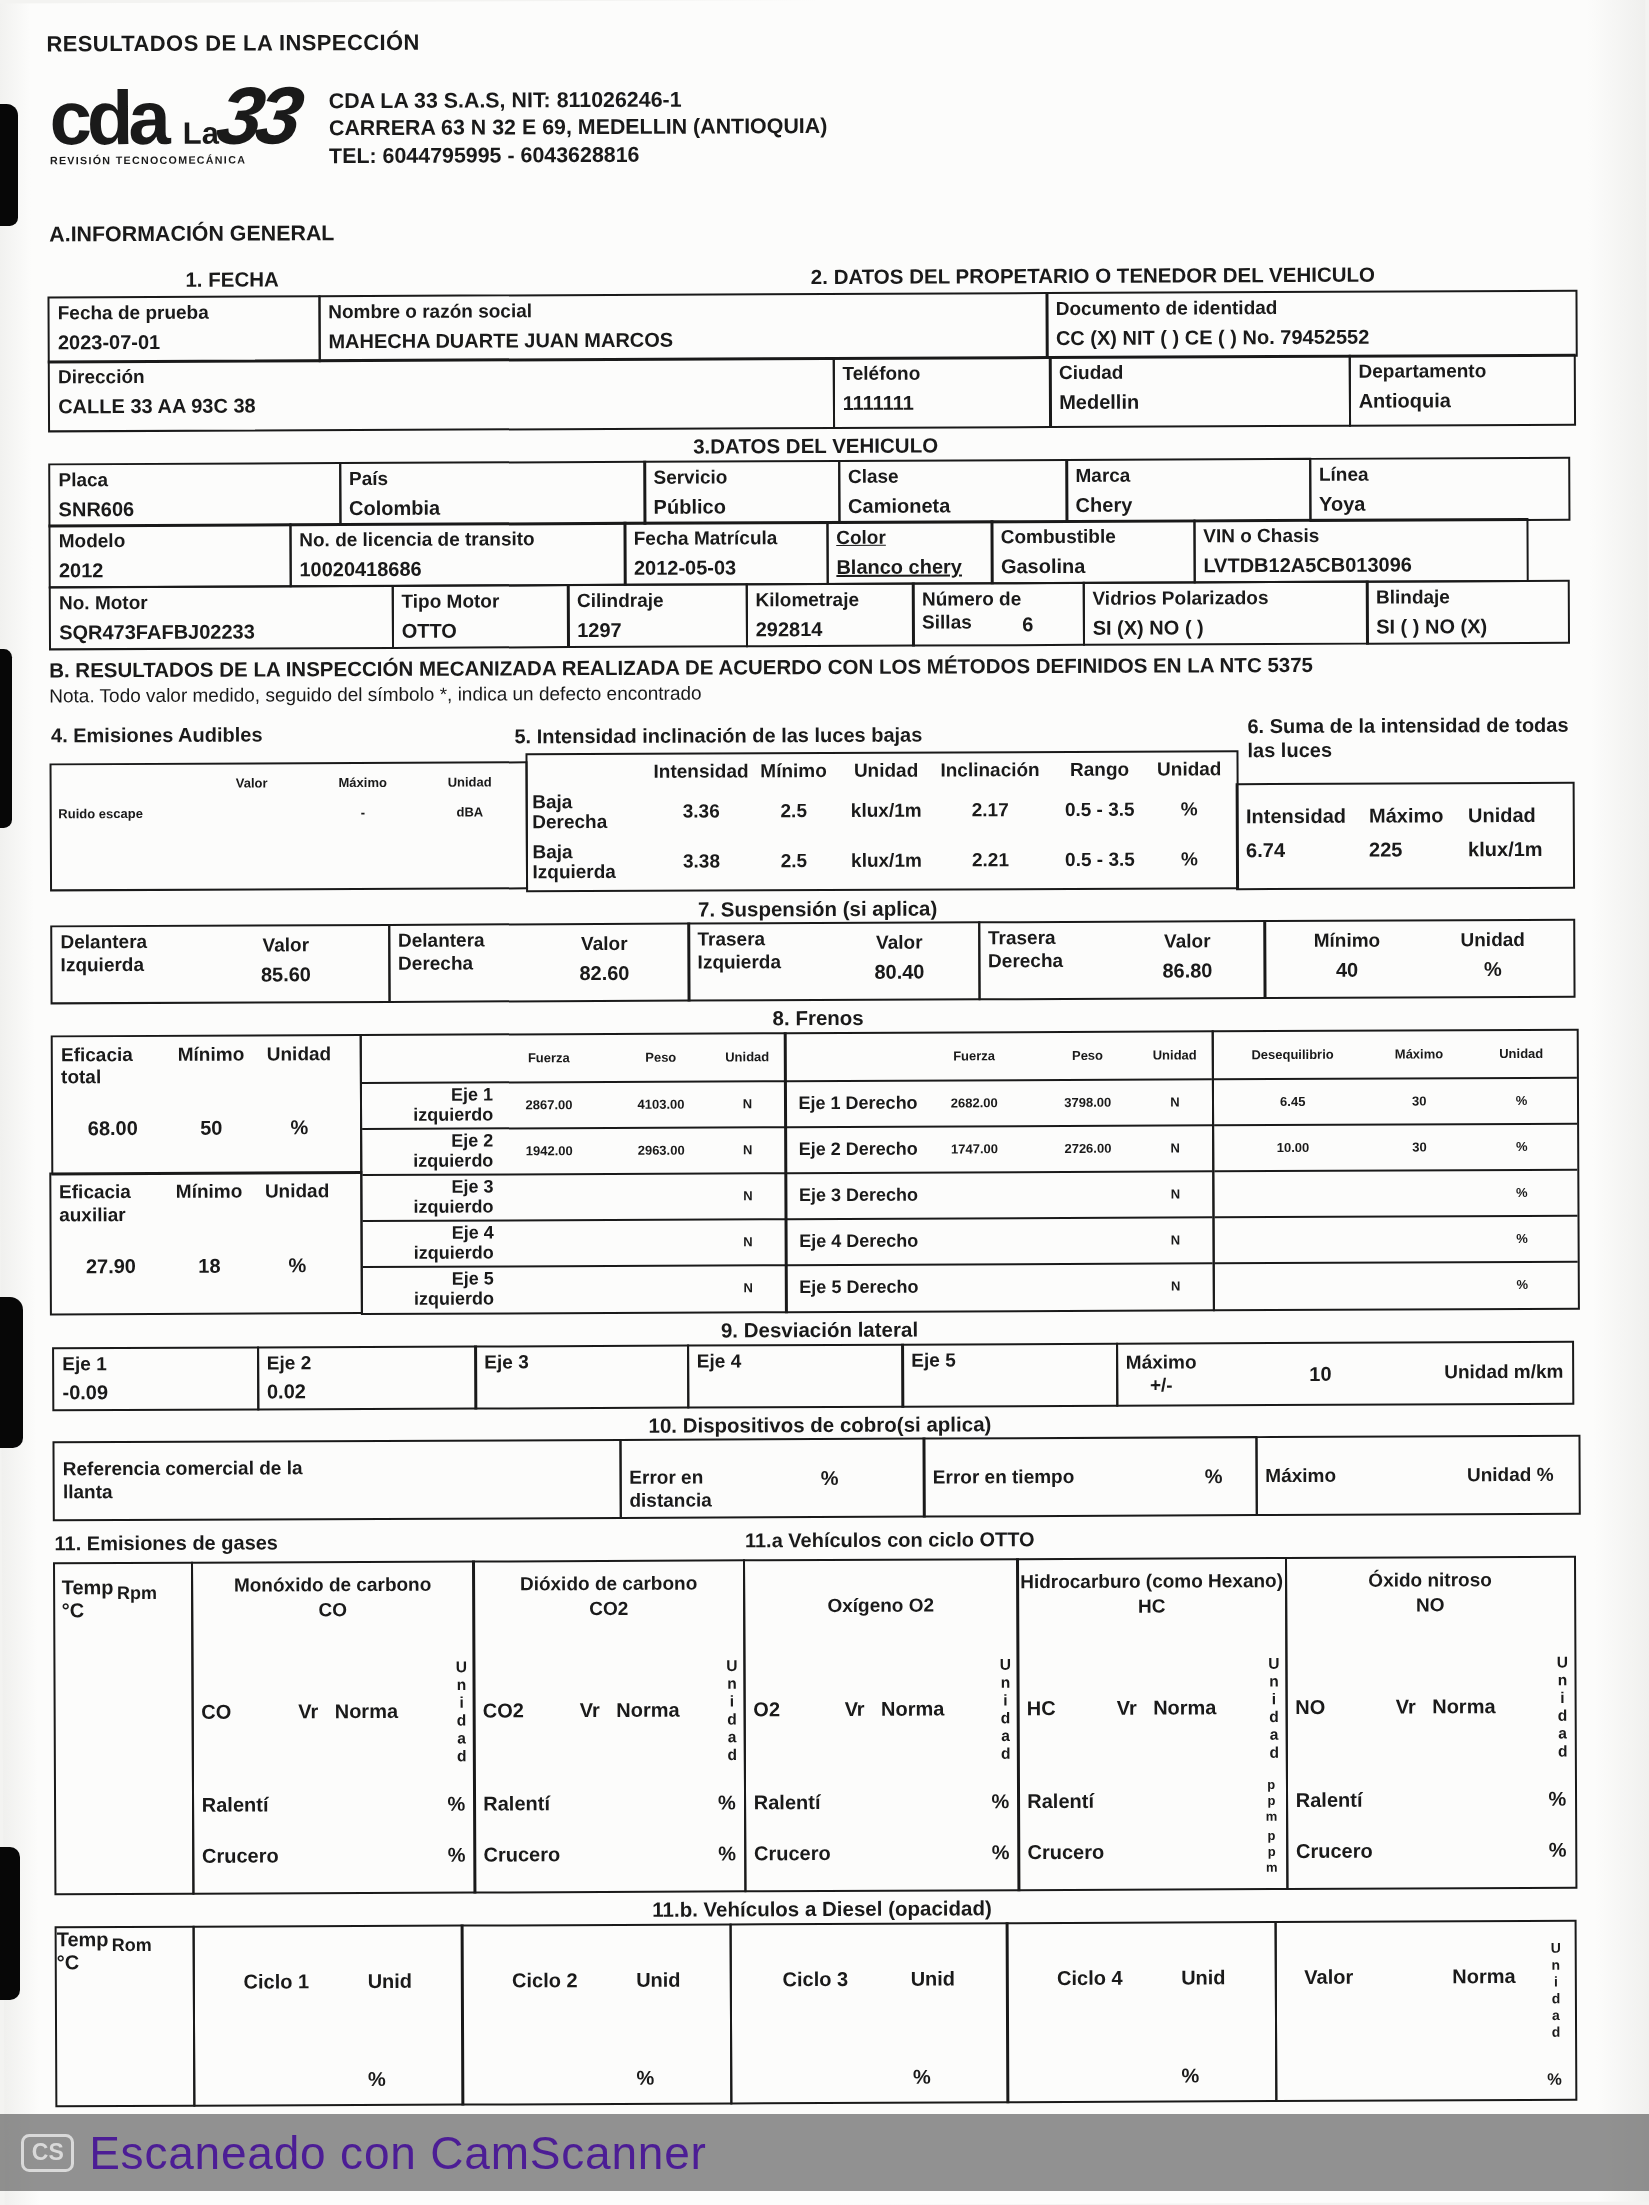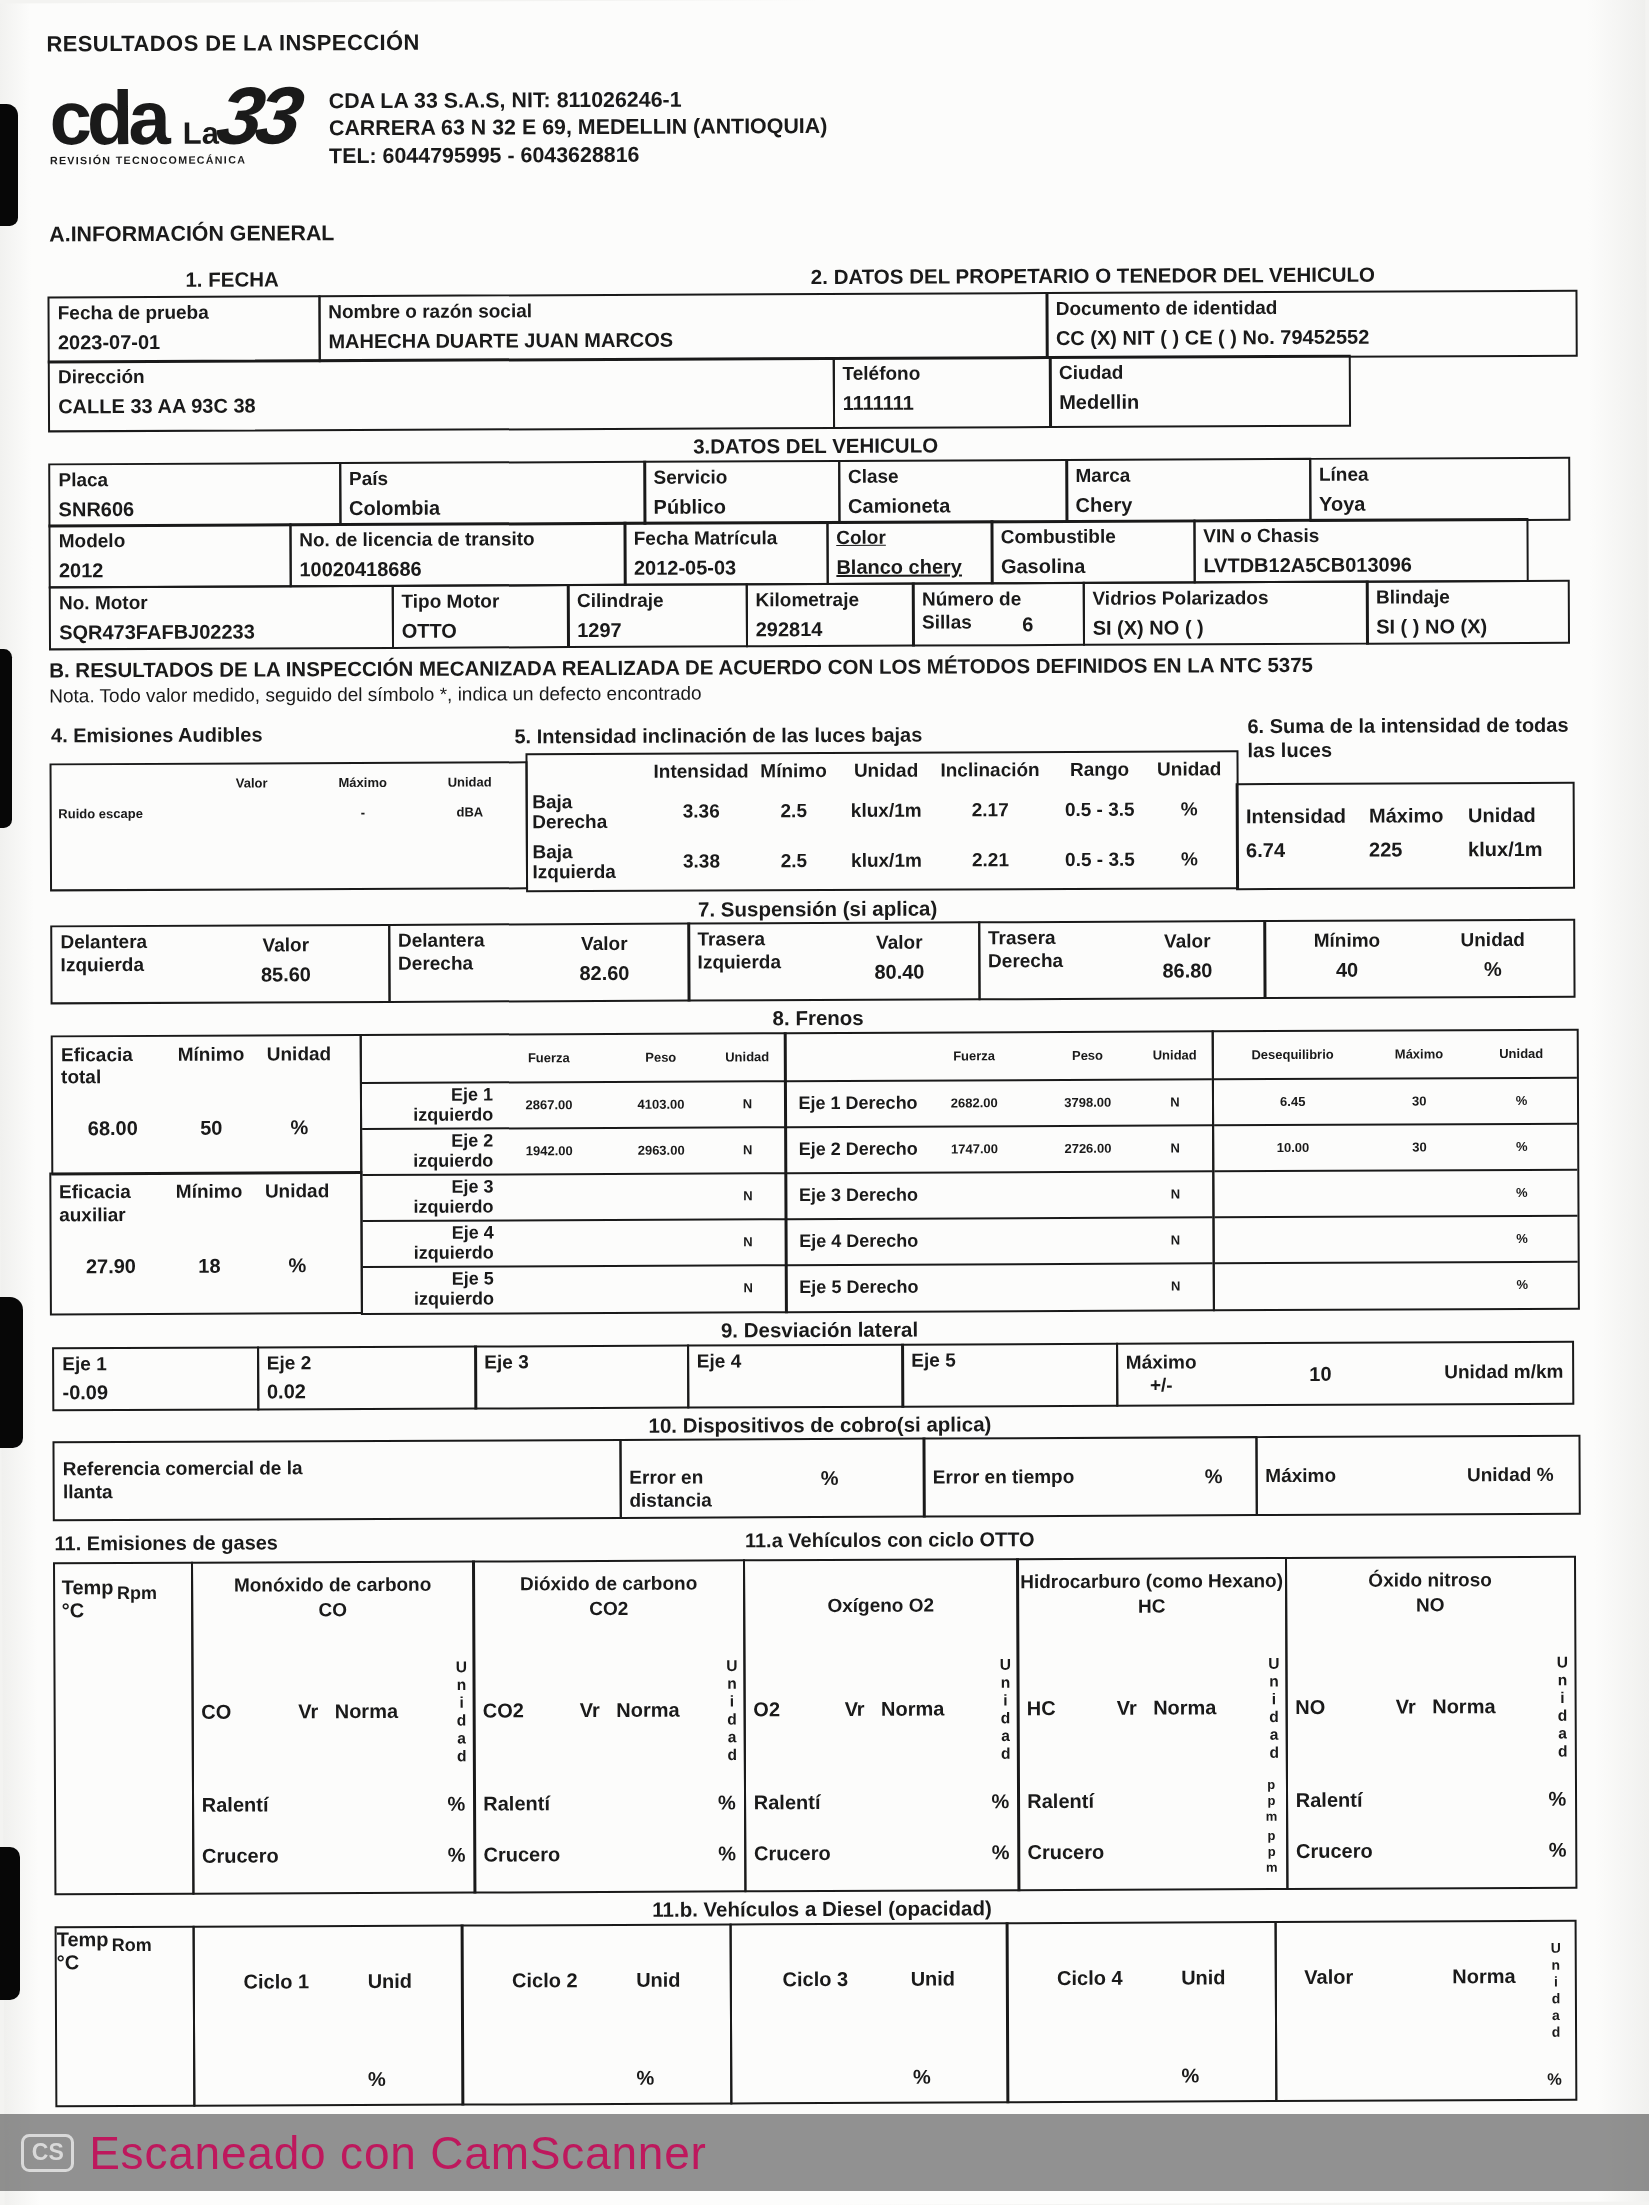--- a/index.html
+++ b/index.html
@@ -95,21 +95,21 @@
   .dlast .drow1 { justify-content:flex-start; gap:99px; padding-left:28px; }
   .dlast .vtext { position:absolute; right:11.5px; top:18px; font-size:14px; }
   .dlast .drow2 { right:13px; bottom:10px; font-size:16.4px; }
   .artifact { position:absolute; left:0; background:#070707; z-index:4; }
   .a1 { top:104px; width:18px; height:122px; border-radius:0 11.5px 8.2px 0; }
   .a2 { top:649px; width:12.3px; height:179px; border-radius:0 8.2px 8.2px 0; }
   .a3 { top:1297px; width:23px; height:151px; border-radius:0 13px 10px 0; }
   .a4 { top:1847px; width:20px; height:153px; border-radius:0 10px 10px 0; }
   .scanbar { position:absolute; left:0; right:0; bottom:14px; height:77px; background:rgba(104,104,104,.72); display:flex; align-items:center; z-index:6; }
   .csbadge { margin:0 15px 0 21.4px; border:3.3px solid #d9d9d9; border-radius:8.2px; color:#d9d9d9; font-size:23px; padding:2.5px 7.4px; font-weight:bold; }
-  .scantext { color:#be185d; font-size:46px; font-weight:normal; letter-spacing:0.8px; }
+  .scantext { color:#4c1d95; font-size:46px; font-weight:normal; letter-spacing:0.8px; }
 </style>
 </head>
 <body>
 
 <div class="sheet">
 
   <div class="title">RESULTADOS DE LA INSPECCIÓN</div>
 
   <div class="brandrow">
     <div class="logo">
@@ -152,20 +152,24 @@
         <div class="lbl">Dirección</div>
         <div class="val">CALLE 33 AA 93C 38</div>
       </div>
       <div class="c" style="width:219px;">
         <div class="lbl">Teléfono</div>
         <div class="val">1111111</div>
       </div>
       <div class="c" style="width:302px;">
         <div class="lbl">Ciudad</div>
         <div class="val">Medellin</div>
+      </div>
+      <div class="c" style="width:227px;">
+        <div class="lbl">Departamento</div>
+        <div class="val">Antioquia</div>
       </div>
     </div>
 
     <div class="sect">3.DATOS DEL VEHICULO</div>
 
     <div class="row" style="min-height:64px;">
       <div class="c" style="width:293px;">
         <div class="lbl">Placa</div>
         <div class="val">SNR606</div>
       </div>

